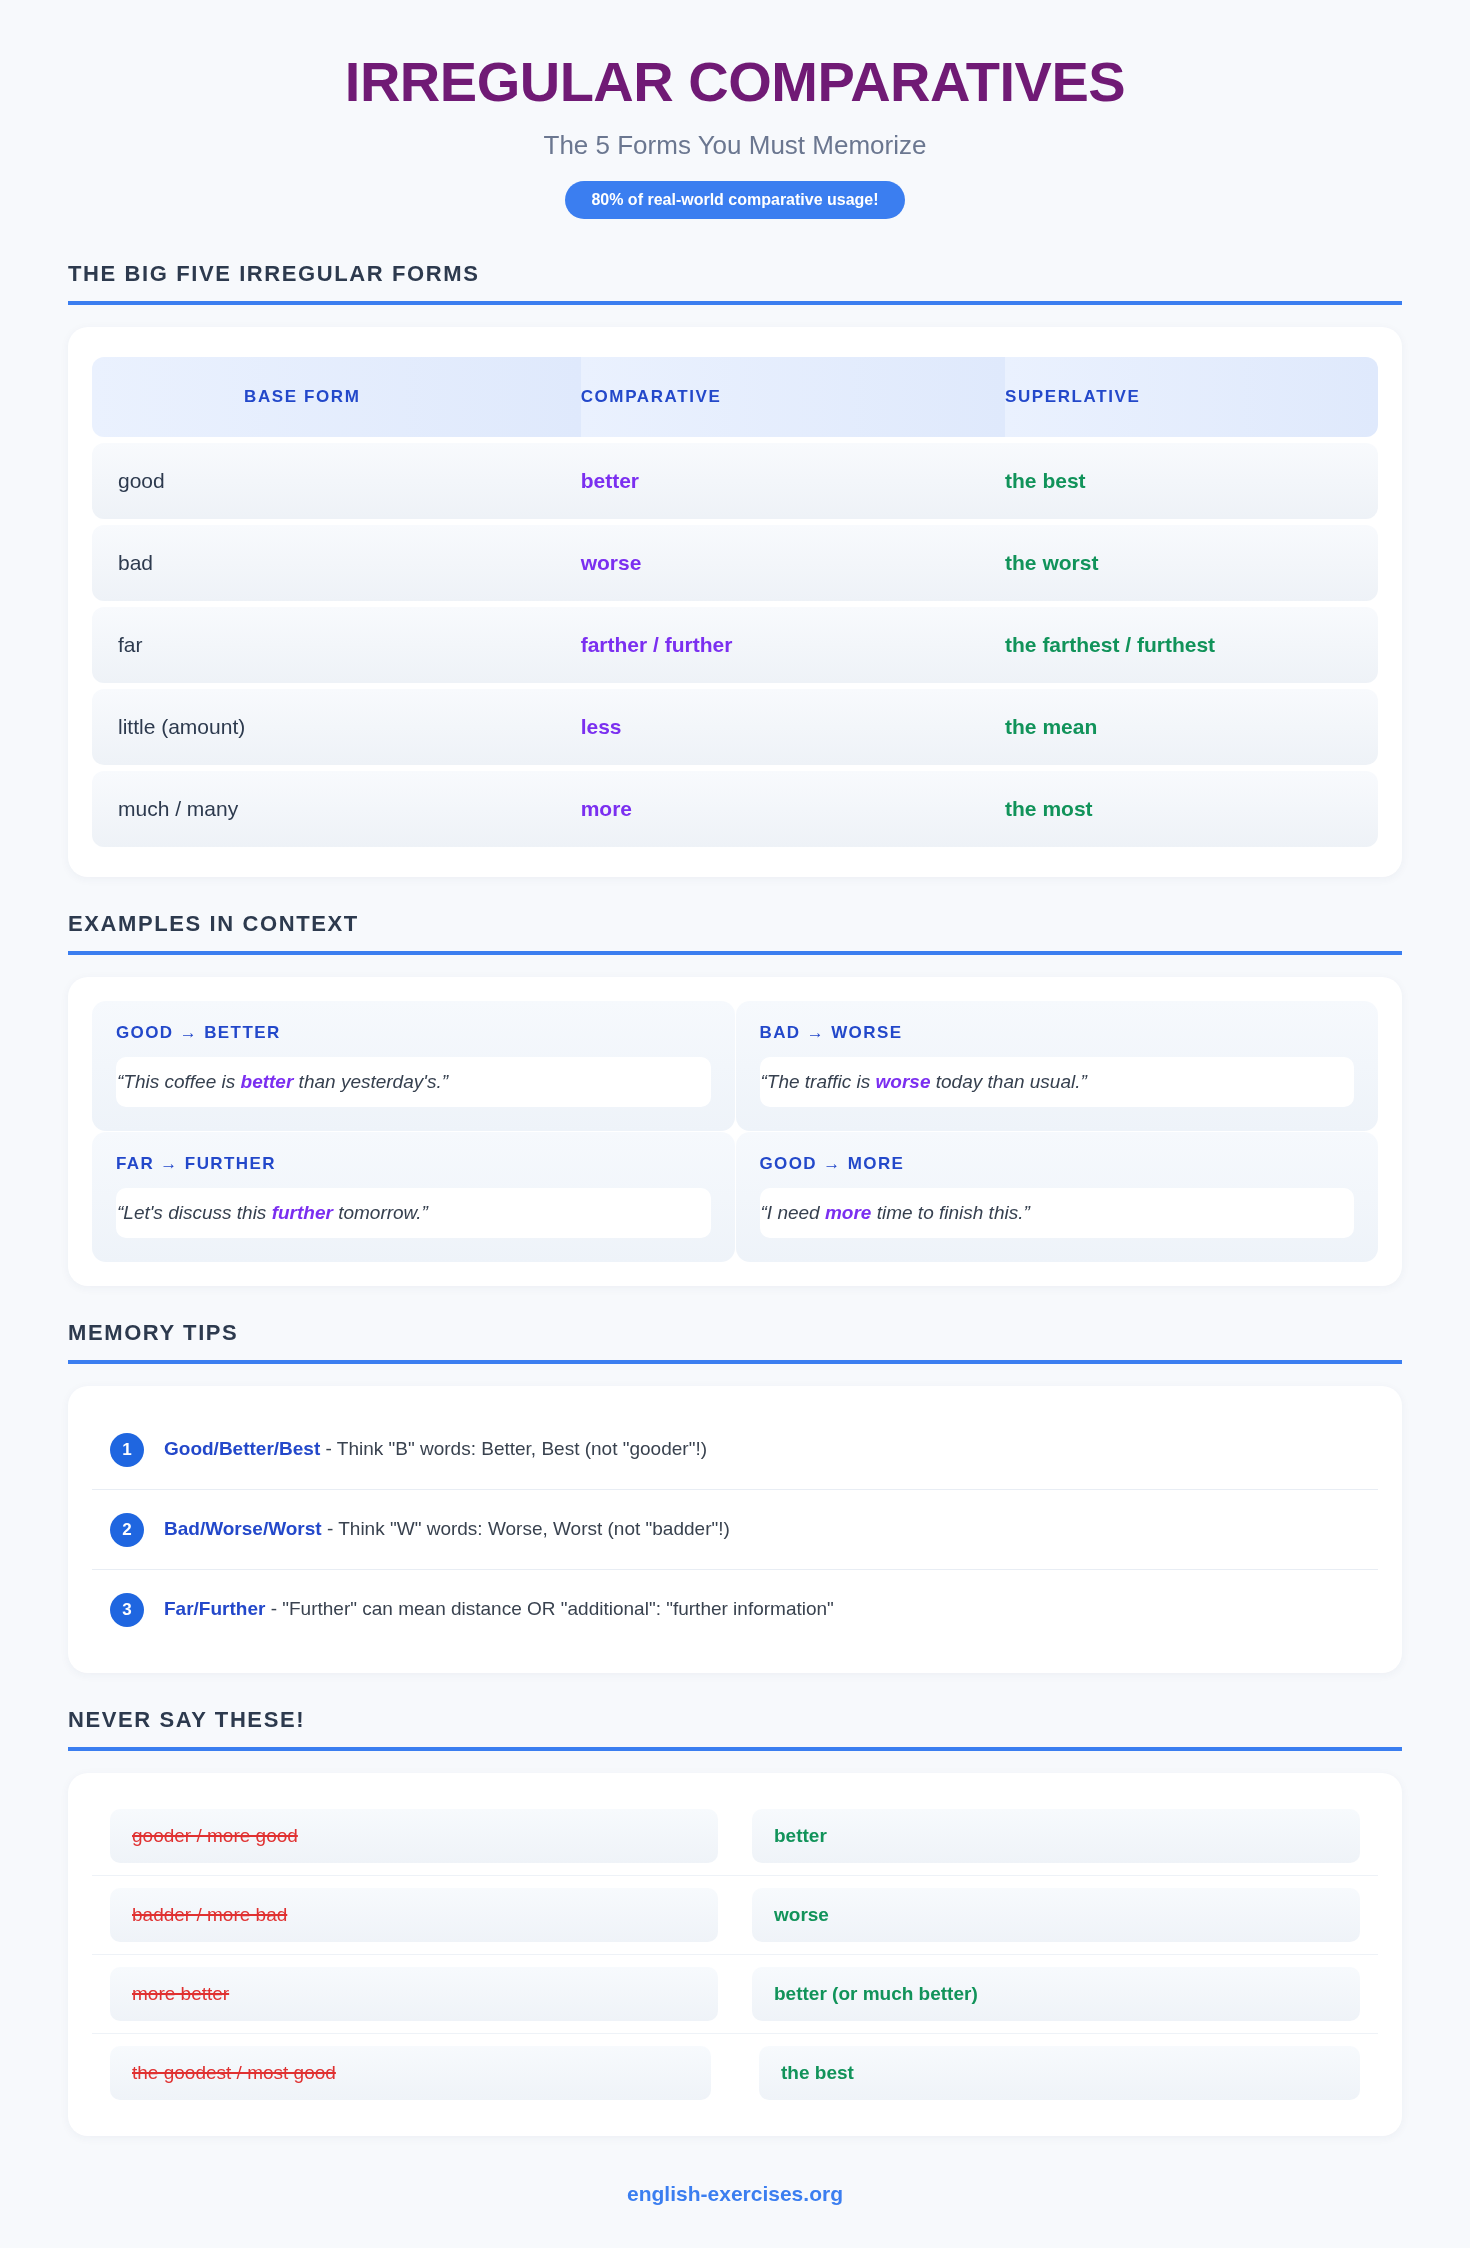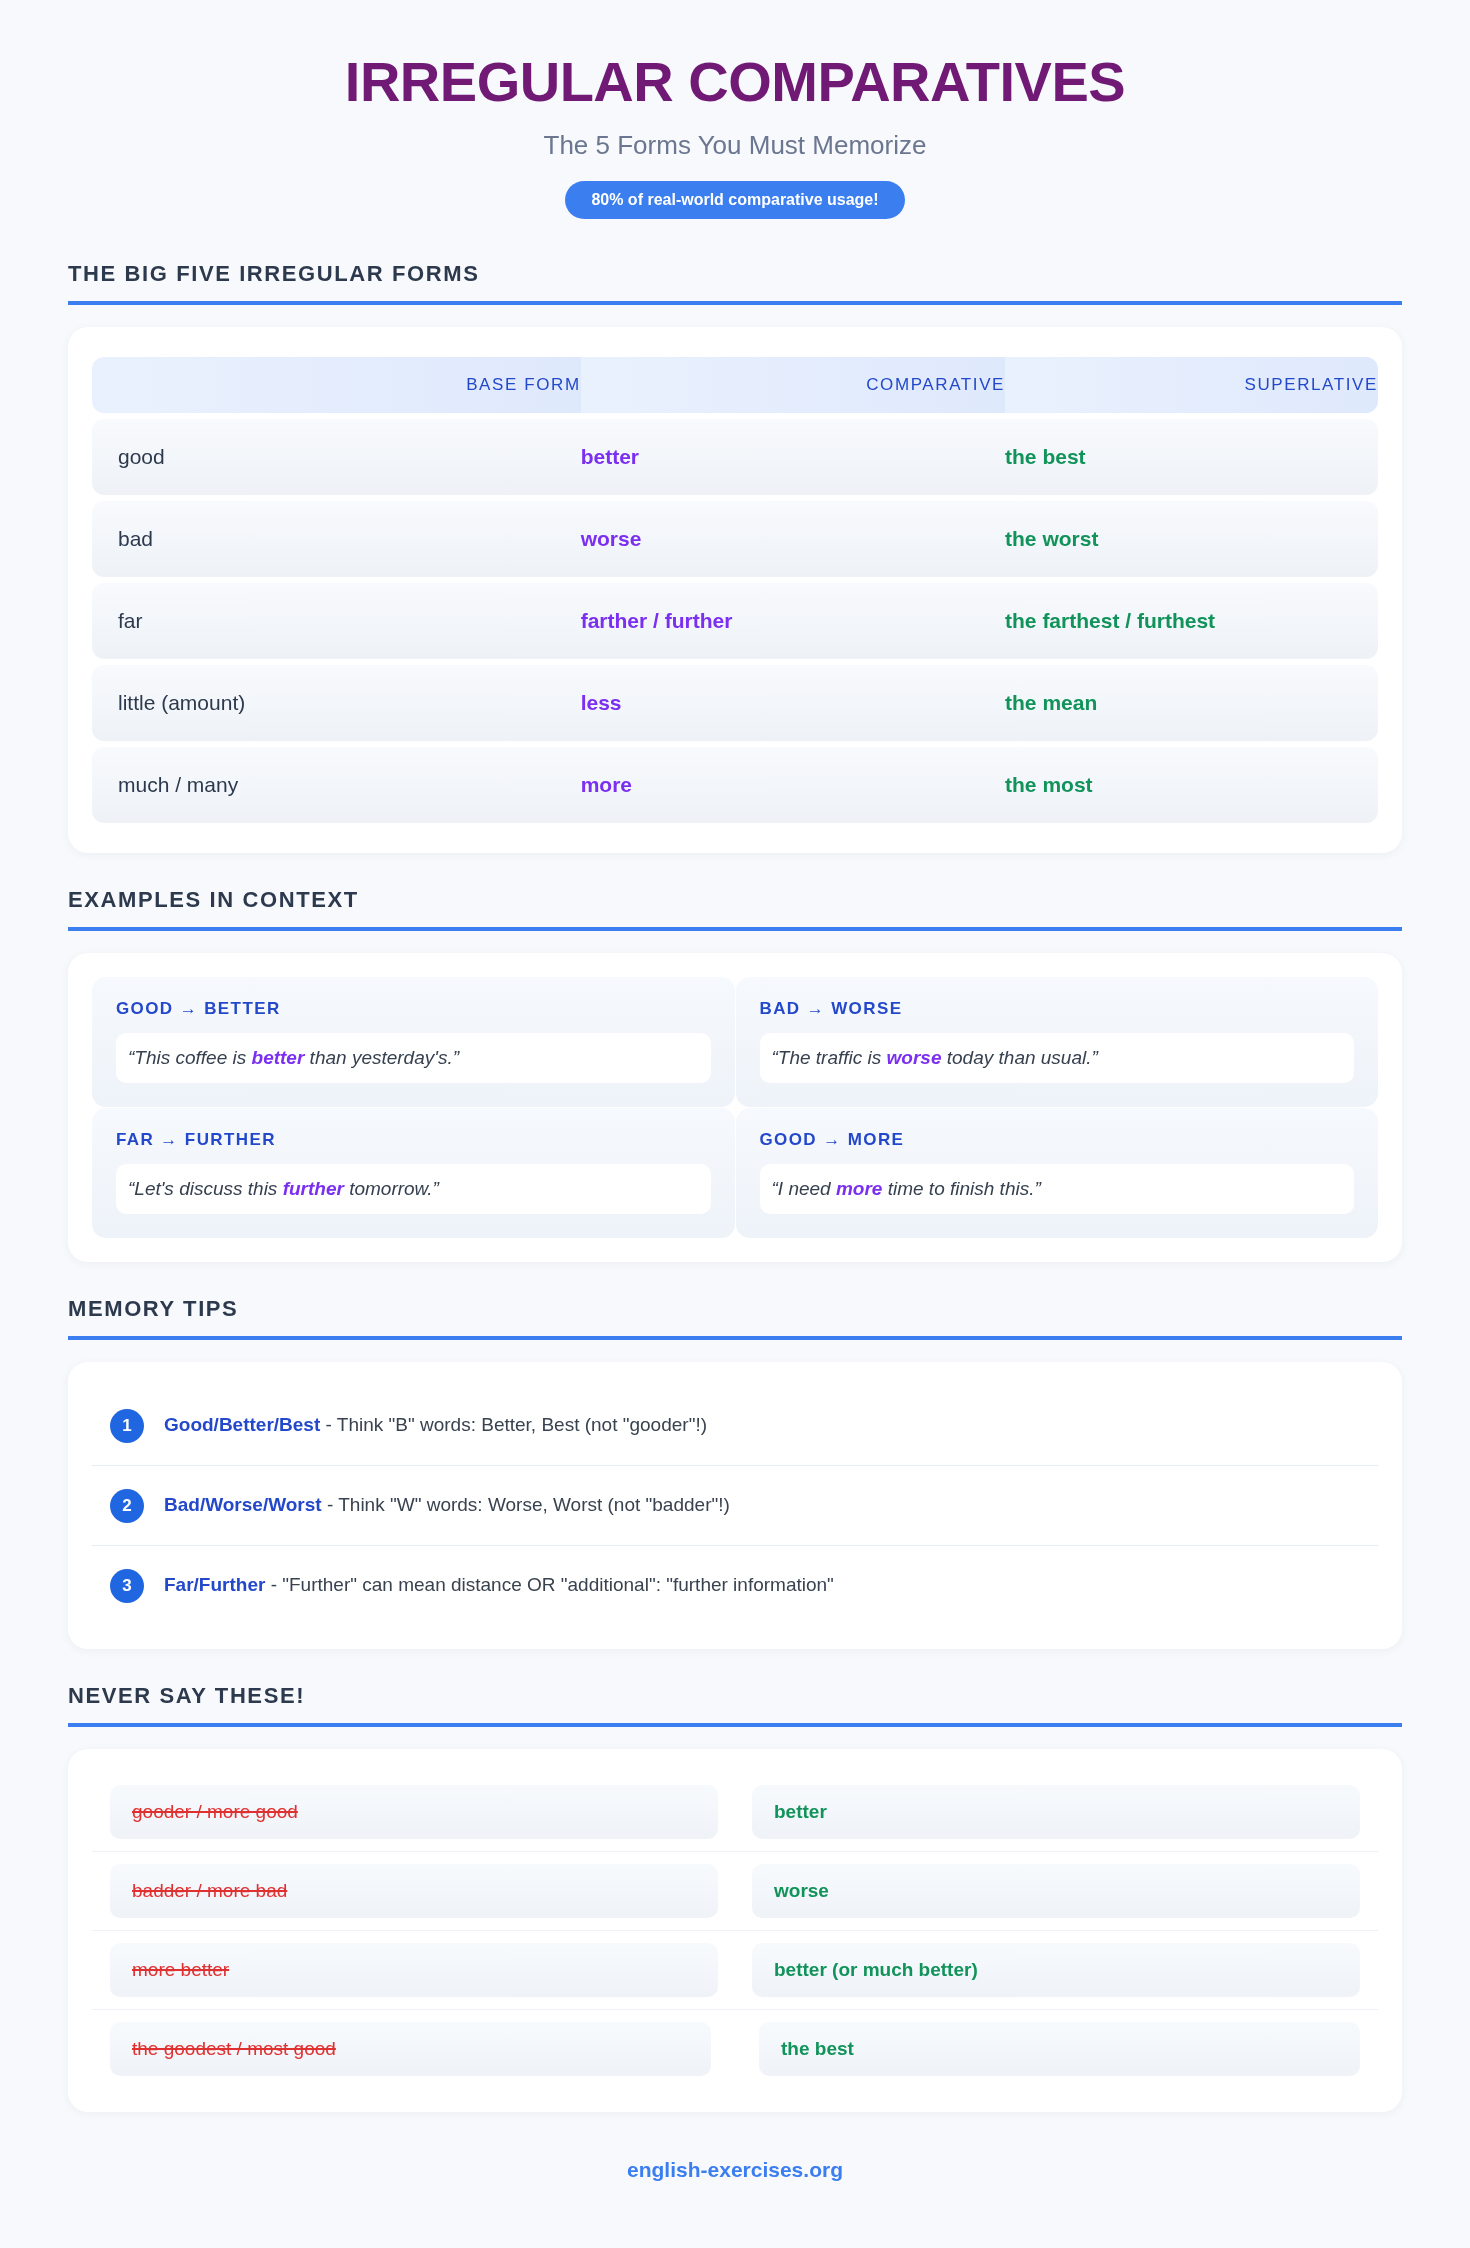--- a/index.html
+++ b/index.html
@@ -76,24 +76,24 @@
     padding: 24px;
     box-shadow: 0 2px 10px rgba(30,50,90,0.05);
   }
 
   
   .tbl { width: 100%; border-collapse: separate; border-spacing: 0 6px; }
   .tbl thead th {
     background: linear-gradient(to right, #eaf1fe, #dfe9fc);
     color: #2348ca;
     font-size: 17px;
-    font-weight: 400;
+    font-weight: 700;
     letter-spacing: 1.6px;
-    padding: 18px 0;
-    text-align: right;
+    padding: 30px 0;
+    text-align: left;
   }
   .tbl thead th:first-child { border-radius: 12px 0 0 12px; padding-left: 152px; }
   .tbl thead th.c2 { padding-left: 0; }
   .tbl thead th:last-child { border-radius: 0 12px 12px 0; }
 
   .tbl tbody td {
     background: linear-gradient(to bottom, #f8fafd, #eef2f7);
     padding: 26px 0;
     font-size: 21px;
   }
@@ -124,21 +124,21 @@
   .ex-title {
     font-size: 17px;
     font-weight: 800;
     letter-spacing: 1.4px;
     color: #2348ca;
     margin-bottom: 14px;
   }
   .ex-quote {
     background: #ffffff;
     border-radius: 10px;
-    padding: 14px 12px;
+    padding: 14px 1px;
     font-size: 19px;
     font-style: italic;
     color: #36404f;
   }
   .ex-quote b { color: #7b2ff0; font-style: italic; font-weight: 700; }
 
   
   .tip-row {
     display: flex;
     align-items: flex-start;

